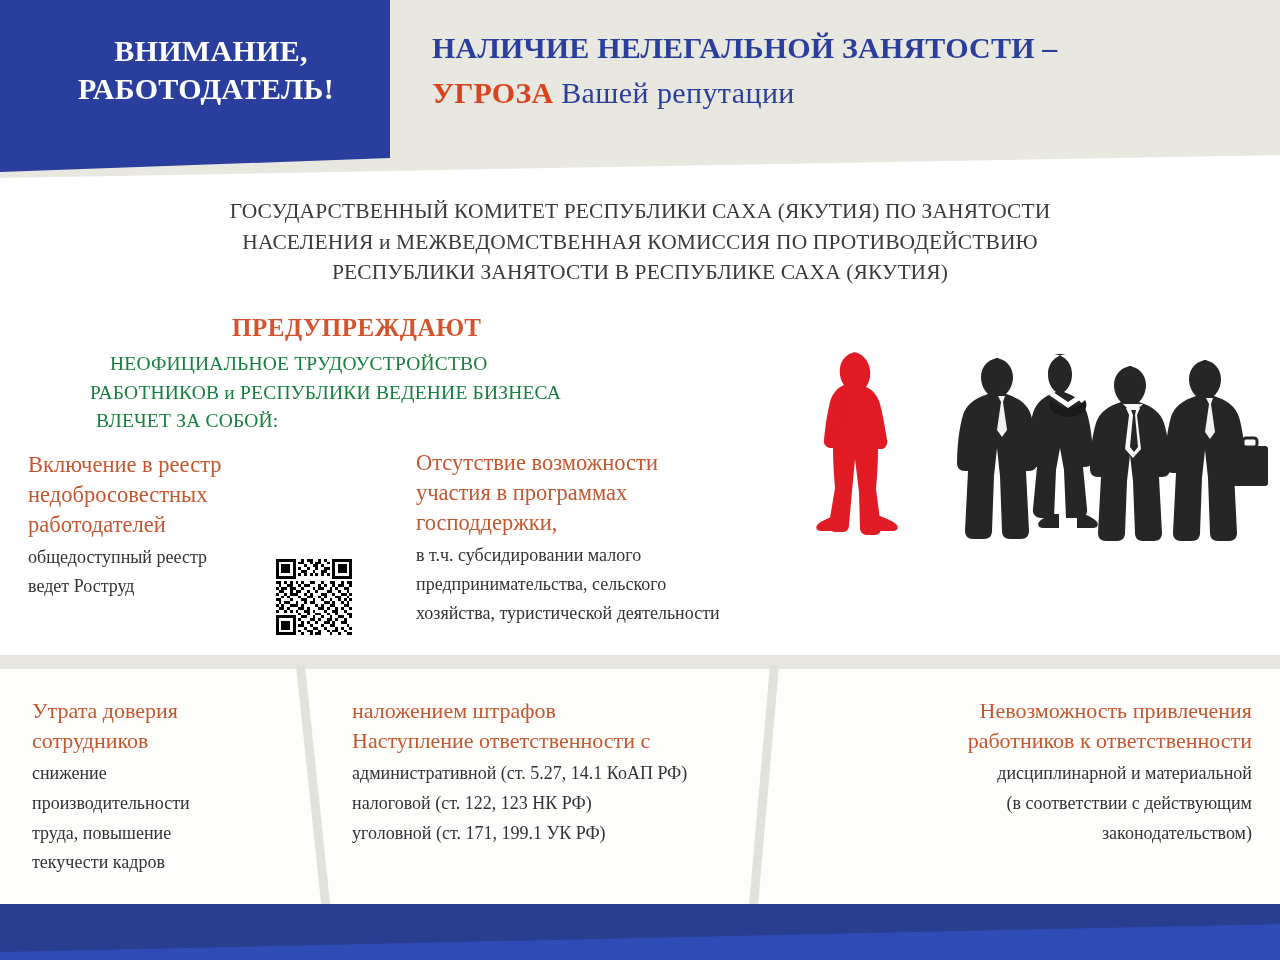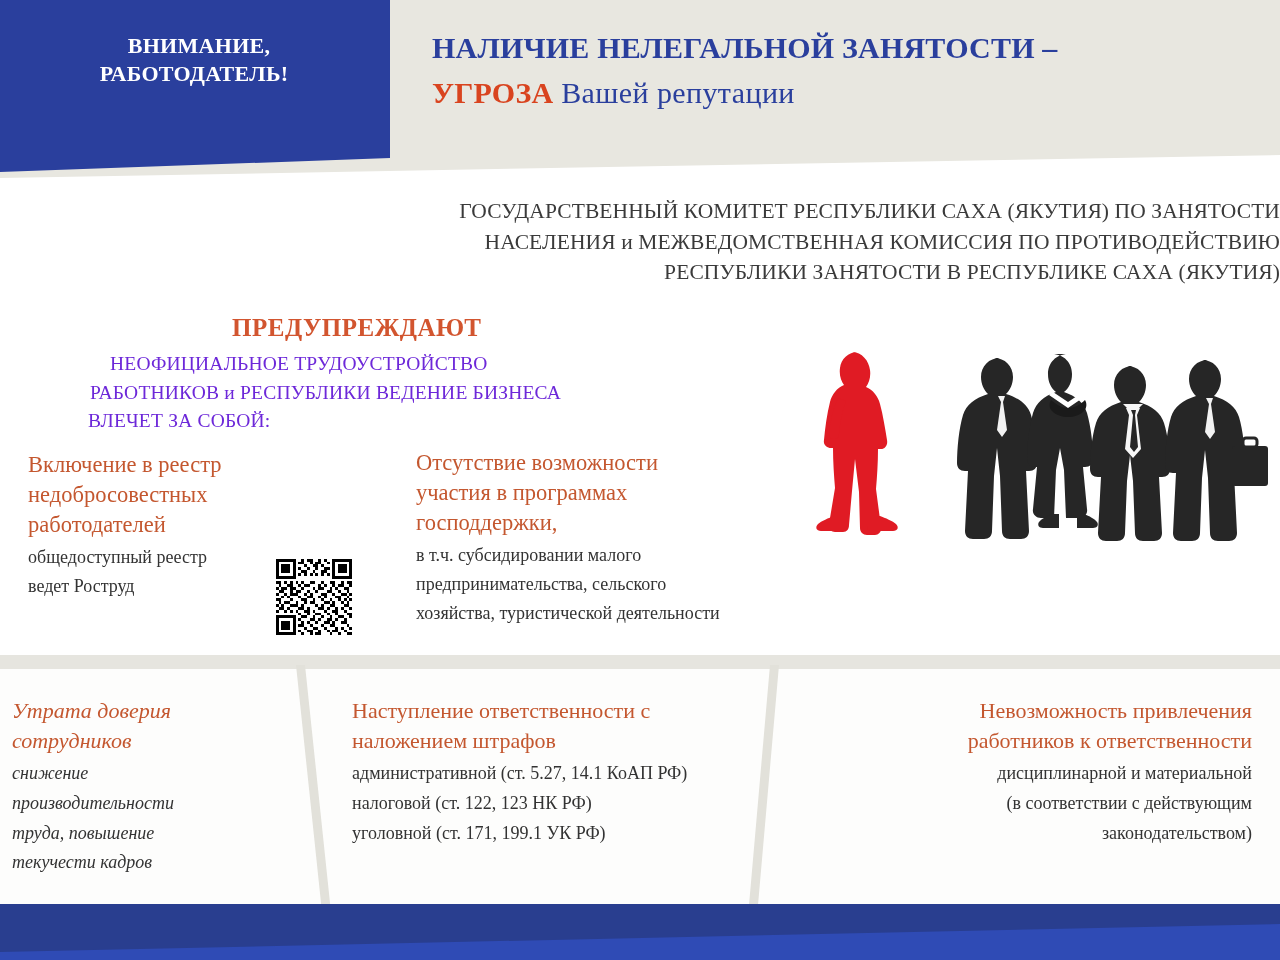--- a/index.html
+++ b/index.html
@@ -32,27 +32,27 @@
   .header-blue {
     position: absolute;
     left: 0; top: 0;
     width: 390px; height: 180px;
     background: #2a3f9d;
     clip-path: polygon(0 0, 390px 0, 390px 158px, 0 172px);
     z-index: 2;
   }
   .attention-box {
     position: absolute;
-    left: 0; top: 32px;
+    left: 12px; top: 32px;
     width: 388px;
     z-index: 3;
     text-align: center;
     color: #ffffff;
     font-weight: bold;
-    font-size: 22px;
+    font-size: 30px;
     line-height: 1.28;
     letter-spacing: 0.3px;
   }
   .attention-box .ln { display: block; white-space: nowrap; }
   .attention-l1 { padding-left: 10px; }
   .attention-l2 { }
 
   .main-title {
     position: absolute;
     left: 432px; top: 28px;
@@ -85,21 +85,21 @@
     font-weight: normal;
     letter-spacing: 0.4px;
   }
 
   
   .org-block {
     position: absolute;
     left: 0; top: 196px;
     width: 1280px;
     z-index: 4;
-    text-align: right;
+    text-align: center;
     color: #3a3a3a;
     font-size: 21.5px;
     line-height: 1.43;
     letter-spacing: 0.1px;
   }
   .org-block span { display: block; white-space: nowrap; }
 
   
   .warn-head {
     position: absolute;
@@ -107,29 +107,29 @@
     z-index: 4;
     font-size: 25px;
     font-weight: bold;
     color: #d2552f;
     letter-spacing: 0.5px;
   }
   .warn-body {
     position: absolute;
     left: 88px; top: 350px;
     z-index: 4;
-    color: #6d28d9;
+    color: #15803d;
     font-size: 19.5px;
     line-height: 1.47;
     letter-spacing: 0.2px;
   }
   .warn-body span { display: block; white-space: nowrap; }
   .warn-l1 { padding-left: 22px; }
   .warn-l2 { padding-left: 2px; }
-  .warn-l3 { padding-left: 0px; }
+  .warn-l3 { padding-left: 0px; margin-left: 8px; }
 
   
   .silhouettes {
     position: absolute;
     left: 800px; top: 338px;
     width: 470px; height: 220px;
     z-index: 3;
   }
 
   
@@ -178,21 +178,21 @@
     position: absolute;
     top: 665px;
     width: 9px;
     height: 240px;
     background: #e2e1da;
     z-index: 2;
   }
   #divider-1 { left: 296px; transform: skewX(6deg); transform-origin: top center; }
   #divider-2 { left: 770px; transform: skewX(-5deg); transform-origin: top center; }
 
-  #card-trust  { left: 12px;  top: 696px; width: 270px; font-style: italic; }
+  #card-trust  { left: 32px;  top: 696px; width: 270px; }
   #card-fines  { left: 352px; top: 696px; width: 450px; }
   #card-liab   { left: 832px; top: 696px; width: 420px; text-align: right; }
 
   .lower .card-title { font-size: 22px; line-height: 1.36; }
   .lower .card-body  { font-size: 18px; line-height: 1.66; }
 
   
   .footer-light {
     position: absolute;
     left: 0; top: 904px;
@@ -535,22 +535,22 @@
     <div class="card-body">
       <span>снижение</span>
       <span>производительности</span>
       <span>труда, повышение</span>
       <span>текучести кадров</span>
     </div>
   </div>
 
   <div class="card lower" id="card-fines">
     <div class="card-title">
+      <span>наложением штрафов</span>
       <span>Наступление ответственности с</span>
-      <span>наложением штрафов</span>
     </div>
     <div class="card-body">
       <span>административной (ст. 5.27, 14.1 КоАП РФ)</span>
       <span>налоговой (ст. 122, 123 НК РФ)</span>
       <span>уголовной (ст. 171, 199.1 УК РФ)</span>
     </div>
   </div>
 
   <div class="card lower" id="card-liab">
     <div class="card-title">

